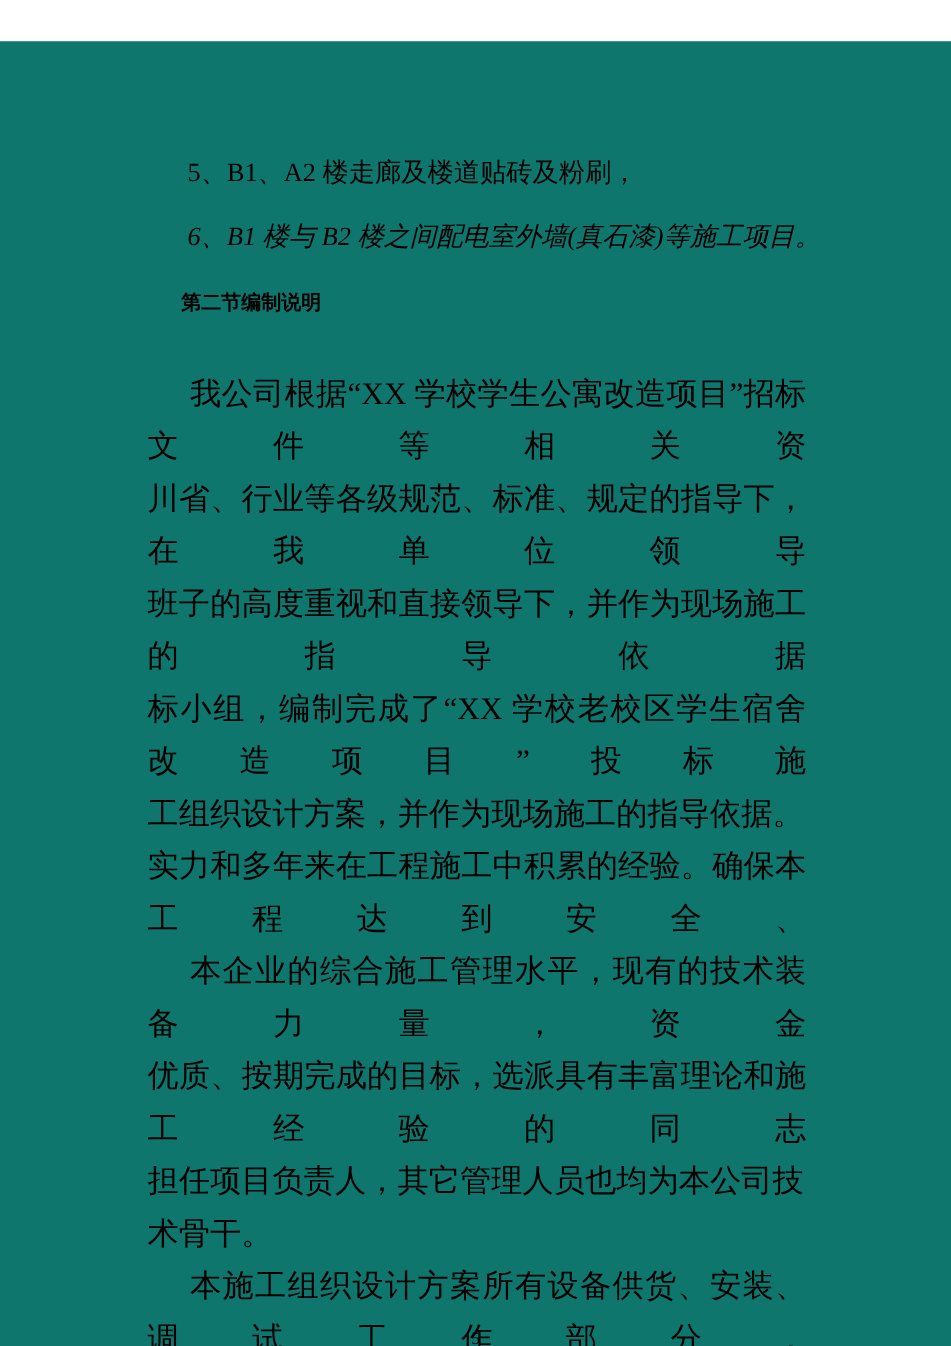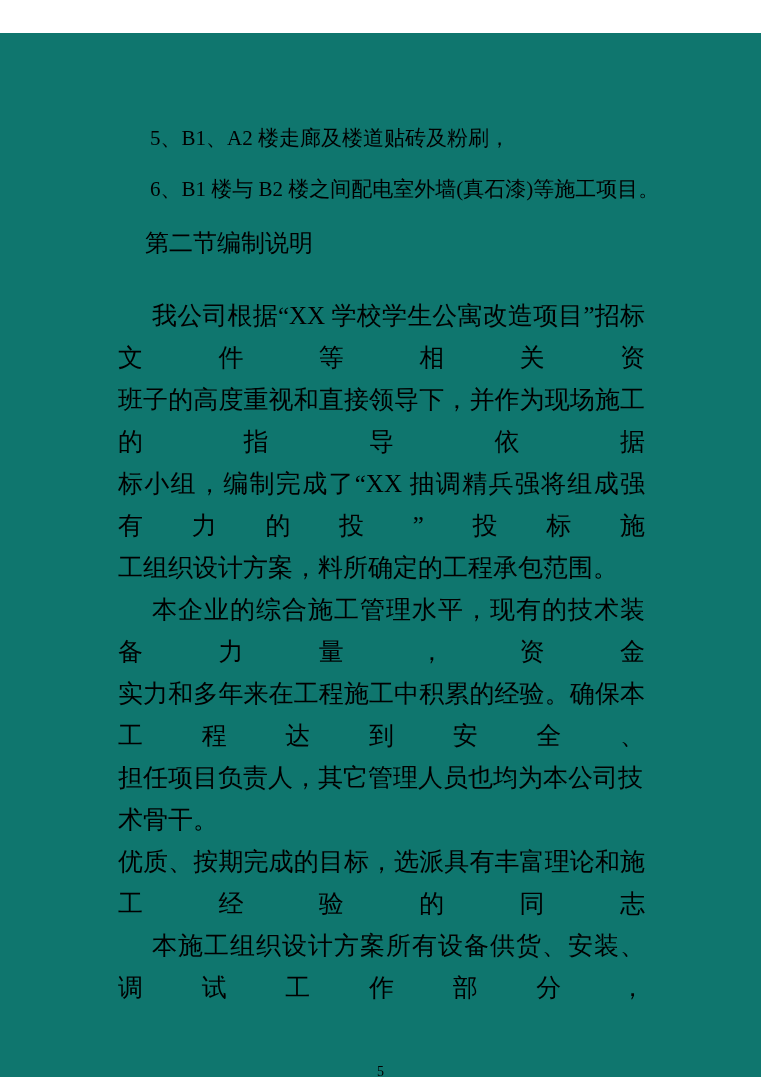--- a/index.html
+++ b/index.html
@@ -24,24 +24,25 @@
     width: 527px;
   }
   .list-item {
     font-size: 21px;
     line-height: 42px;
     text-indent: 32px;
     white-space: nowrap;
   }
   .list-item + .list-item {
     margin-top: 9px;
+    font-style: italic;
   }
   .heading {
-    font-size: 24px;
-    font-weight: normal;
+    font-size: 16px;
+    font-weight: bold;
     line-height: 42px;
     margin: 12px 0 0 27px;
   }
   .paragraphs {
     margin-top: 31px;
   }
   .line {
     font-size: 25px;
     line-height: 42px;
   }
@@ -66,29 +67,30 @@
 <body>
 
 <div class="page">
   <div class="content">
     <div class="list-item">5、B1、A2 楼走廊及楼道贴砖及粉刷，</div>
     <div class="list-item">6、B1 楼与 B2 楼之间配电室外墙(真石漆)等施工项目。</div>
     <h2 class="heading">第二节编制说明</h2>
     <div class="paragraphs" id="paragraphs">
         <div class="para">
           <div class="line indent fill">我公司根据“XX 学校学生公寓改造项目”招标文件等相关资</div>
+          <div class="line fill">川省、行业等各级规范、标准、规定的指导下，在我单位领导</div>
           <div class="line fill">班子的高度重视和直接领导下，并作为现场施工的指导依据</div>
-          <div class="line fill">标小组，编制完成了“XX 抽调精兵强将组成强有力的投”投标施</div>
-          <div class="line">工组织设计方案，料所确定的工程承包范围。</div>
+          <div class="line fill">标小组，编制完成了“XX 学校老校区学生宿舍改造项目”投标施</div>
+          <div class="line">工组织设计方案，并作为现场施工的指导依据。</div>
         </div>
         <div class="para">
+          <div class="line fill">实力和多年来在工程施工中积累的经验。确保本工程达到安全、</div>
           <div class="line indent fill">本企业的综合施工管理水平，现有的技术装备力量，资金</div>
-          <div class="line fill">实力和多年来在工程施工中积累的经验。确保本工程达到安全、</div>
+          <div class="line fill">优质、按期完成的目标，选派具有丰富理论和施工经验的同志</div>
           <div class="line">担任项目负责人，其它管理人员也均为本公司技术骨干。</div>
-          <div class="line fill">优质、按期完成的目标，选派具有丰富理论和施工经验的同志</div>
         </div>
         <div class="para">
           <div class="line indent fill">本施工组织设计方案所有设备供货、安装、调试工作部分，</div>
         </div>
       </div>
   </div>
   <div class="page-number">5</div>
 </div>
 
 </body></html>

